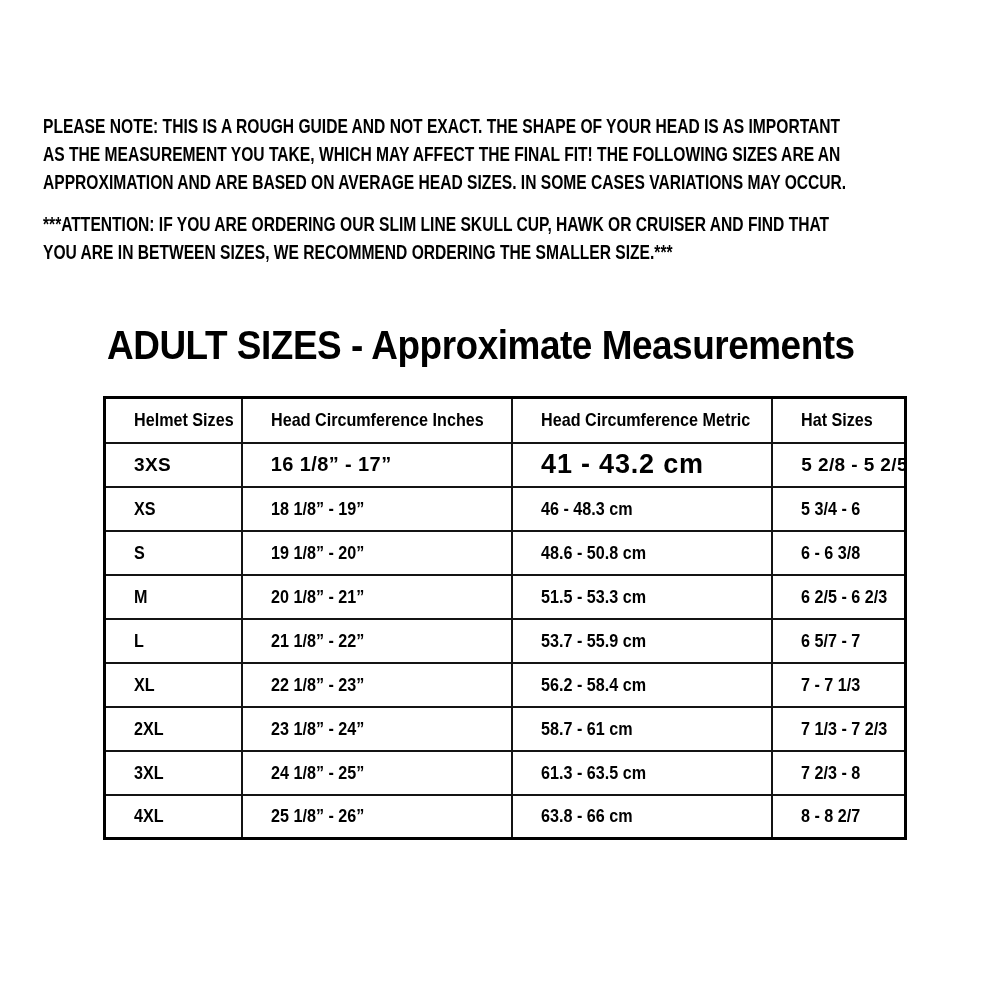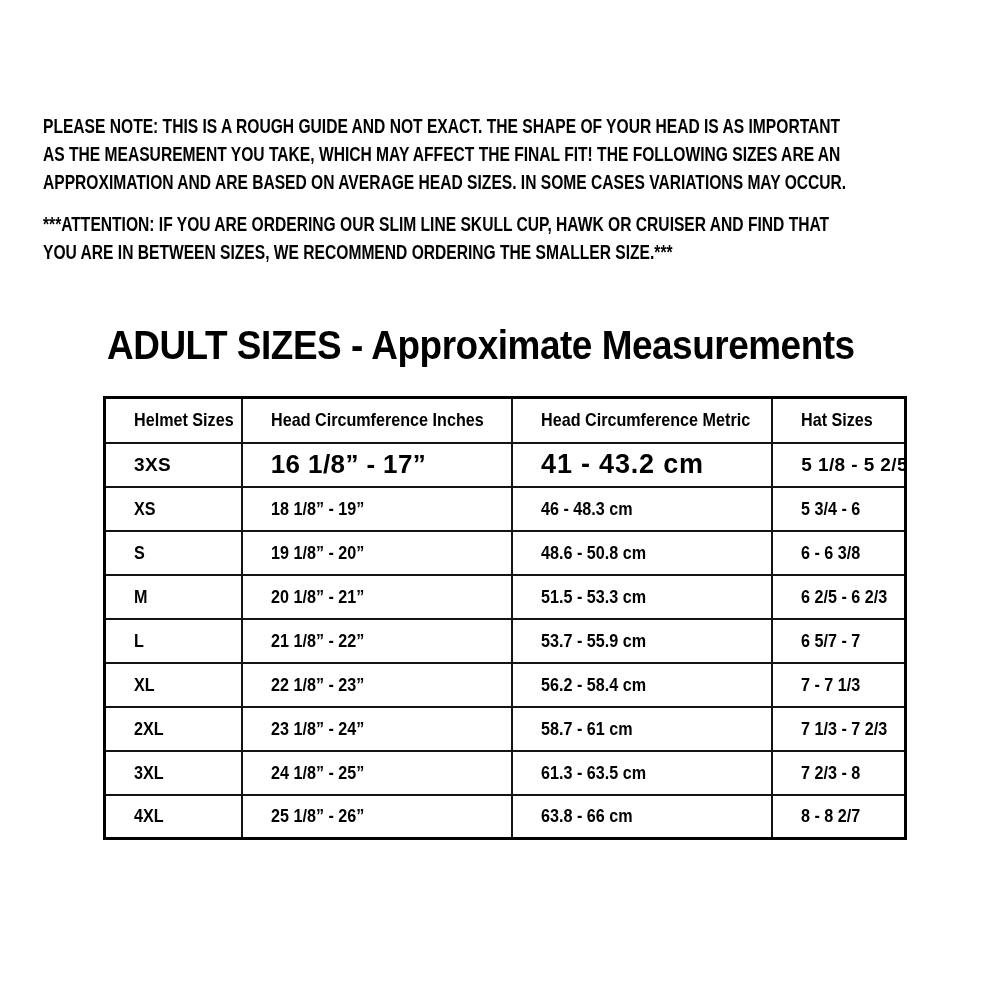--- a/index.html
+++ b/index.html
@@ -74,21 +74,21 @@
   
   tr.emphasis .cw {
     transform: scaleX(1);
     letter-spacing: 0.4px;
   }
   tr.emphasis td[data-name="cell-metric"] .cw {
     font-size: 27px;
     letter-spacing: 0.8px;
   }
   tr.emphasis td[data-name="cell-inches"] .cw {
-    font-size: 26px;
+    font-size: 20px;
   }
 </style>
 </head>
 <body>
 
 <div class="page" data-name="size-guide-page">
 
   <p class="note note-1" data-name="disclaimer-note">PLEASE NOTE: THIS IS A ROUGH GUIDE AND NOT EXACT. THE SHAPE OF YOUR HEAD IS AS IMPORTANT
 AS THE MEASUREMENT YOU TAKE, WHICH MAY AFFECT THE FINAL FIT! THE FOLLOWING SIZES ARE AN
 APPROXIMATION AND ARE BASED ON AVERAGE HEAD SIZES. IN SOME CASES VARIATIONS MAY OCCUR.</p>
@@ -113,21 +113,21 @@
         <th class="col-hat" data-name="column-header-hat-sizes">
           <span class="cw" data-name="column-header-text">Hat Sizes</span>
         </th>
       </tr>
     </thead>
     <tbody data-name="table-body">
         <tr data-name="table-row" class="emphasis">
           <td data-name="cell-helmet-size"><span class="cw" data-name="cell-text">3XS</span></td>
           <td data-name="cell-inches"><span class="cw" data-name="cell-text">16 1/8” - 17”</span></td>
           <td data-name="cell-metric"><span class="cw" data-name="cell-text">41 - 43.2 cm</span></td>
-          <td data-name="cell-hat-size"><span class="cw" data-name="cell-text">5 1/8 - 5 2/5</span></td>
+          <td data-name="cell-hat-size"><span class="cw" data-name="cell-text">5 2/8 - 5 2/5</span></td>
         </tr>
         <tr data-name="table-row">
           <td data-name="cell-helmet-size"><span class="cw" data-name="cell-text">XS</span></td>
           <td data-name="cell-inches"><span class="cw" data-name="cell-text">18 1/8” - 19”</span></td>
           <td data-name="cell-metric"><span class="cw" data-name="cell-text">46 - 48.3 cm</span></td>
           <td data-name="cell-hat-size"><span class="cw" data-name="cell-text">5 3/4 - 6</span></td>
         </tr>
         <tr data-name="table-row">
           <td data-name="cell-helmet-size"><span class="cw" data-name="cell-text">S</span></td>
           <td data-name="cell-inches"><span class="cw" data-name="cell-text">19 1/8” - 20”</span></td>

